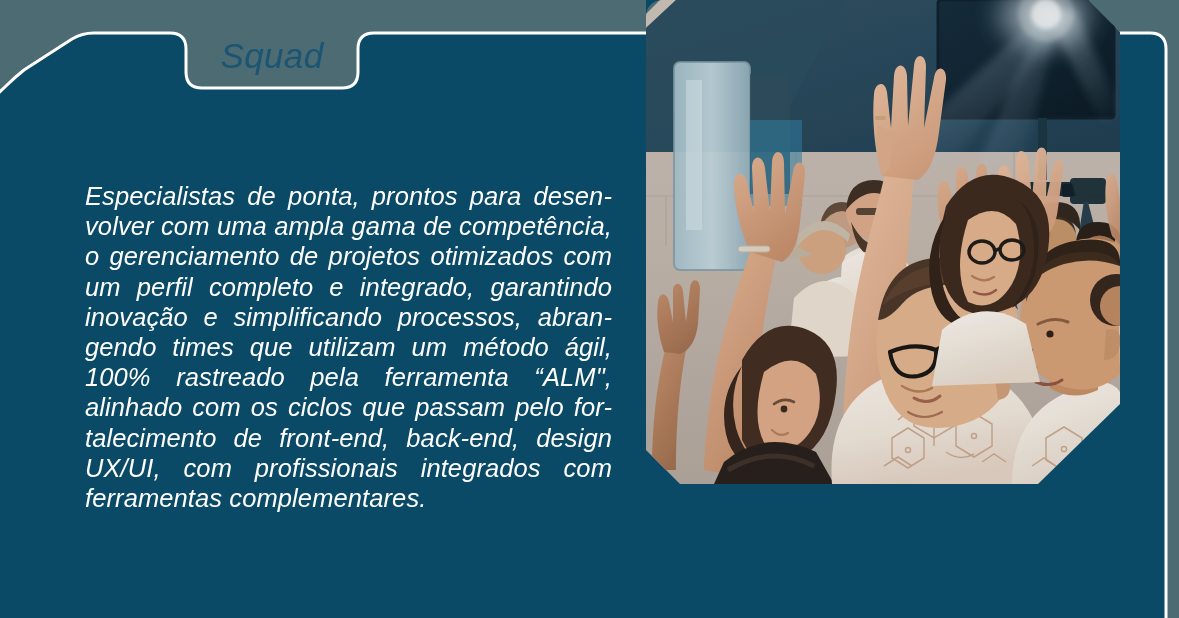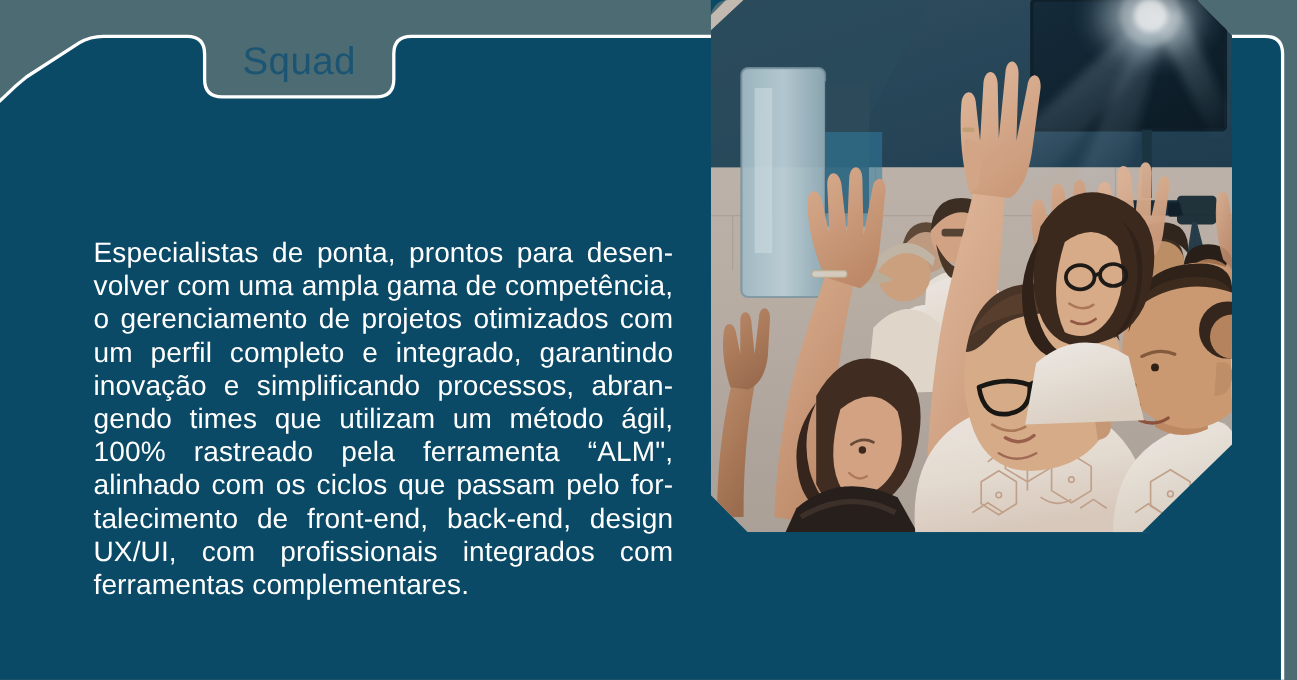--- a/index.html
+++ b/index.html
@@ -12,20 +12,21 @@
     overflow: hidden;
     background: #4c6b73;
     font-family: "Liberation Sans", sans-serif;
     -webkit-font-smoothing: antialiased;
   }
 
   #stage {
     position: relative;
     width: 1179px;
     height: 508px;
+    font-style: italic;
   }
 
   
   .panel-svg {
     position: absolute;
     left: 0;
     top: 0;
     width: 1179px;
     height: 618px;
     display: block;
@@ -56,21 +57,20 @@
     top: 181px;
     width: 527px;
     z-index: 6;
     color: #ffffff;
     font-size: 25.5px;
     line-height: 30.2px;
     text-align: justify;
     letter-spacing: 0.1px;
     white-space: pre-line;
     hyphens: none;
-    margin-top: 34px;
   }
 
   
   .photo-wrap {
     position: absolute;
     left: 646px;
     top: 0px;
     width: 474px;
     height: 484px;
     z-index: 5;

